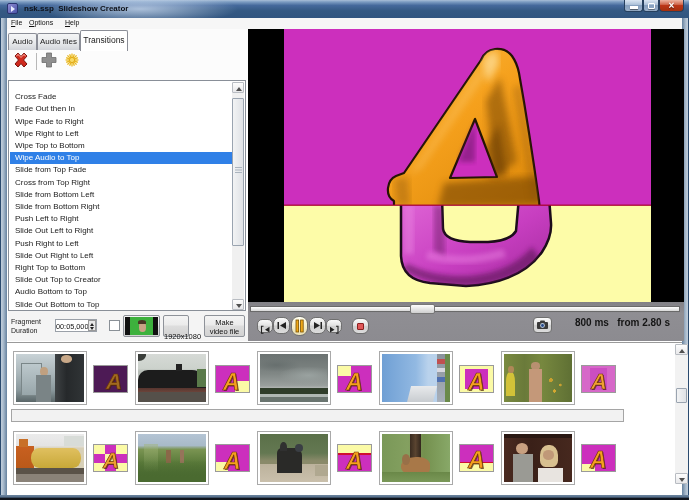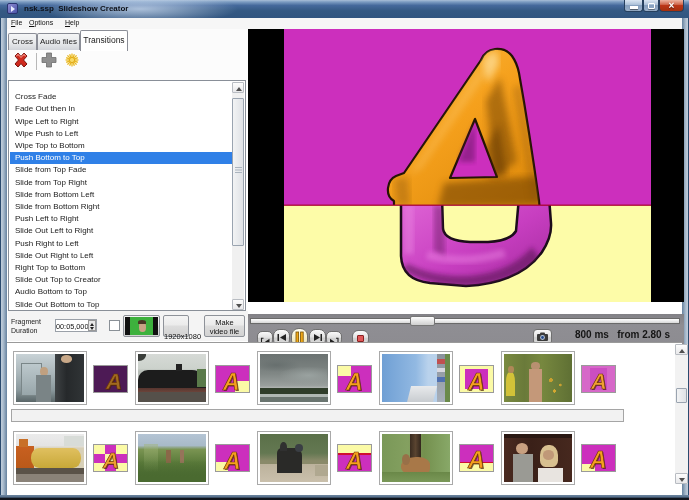--- a/index.html
+++ b/index.html
@@ -68,21 +68,21 @@
 #spin { position:absolute; left:80px; top:9px; width:8px; height:11px; background:#e8e8e8; border:1px solid #999;}
 #chk { position:absolute; left:101px; top:9px; width:11px; height:11px; background:#fff; border:1px solid #8a9097; }
 #imgbtn { position:absolute; left:115px; top:4px; width:37px; height:22px; }
 #resbtn { left:155px; top:4px; width:26px; height:22px; padding-top:16px; line-height:9px;}
 #makebtn { left:196px; top:4px; width:41px; height:22px; padding-top:2px; line-height:9px;}
 
 
 #preview { left:248px; top:29px; width:436px; height:273px; background:#000; overflow:hidden;}
 
 
-#graybar { left:248px; top:302px; width:436px; height:39px; background:linear-gradient(180deg,#828186,#8f8e93 30%,#8c8b90);margin-top:12px; }
+#graybar { left:248px; top:302px; width:436px; height:39px; background:linear-gradient(180deg,#828186,#8f8e93 30%,#8c8b90); }
 #seektrack { position:absolute; left:2px; top:4px; width:430px; height:6px; background:linear-gradient(180deg,#ffffff,#d8d8d8); border:1px solid #6a6a6a; }
 #seekthumb { position:absolute; left:162px; top:2px; width:25px; height:10px; background:linear-gradient(180deg,#fdfdfd,#cfcfcf); border:1px solid #777; border-radius:2px;}
 .pbtn { position:absolute; background:linear-gradient(180deg,#fafafa 0%,#e2e2e2 45%,#cfcfcf 55%,#dcdcdc 100%); border:1px solid #6f6f6f; }
 #ptime { position:absolute; right:14px; top:15px; font-size:10px; font-weight:bold; color:#151515; }
 
 
 #strip { left:7px; top:342px; width:675px; height:141px; background:#fff; border-top:1px solid #9a9a9a;}
 .ph { position:absolute; width:74px; height:54px; background:#fff; border:1px solid #a9a9a9; padding:2px; }
 .phin { position:relative; width:100%; height:100%; overflow:hidden; }
 .tic { position:absolute; width:35px; height:28px; border:1px solid #9a9a9a; overflow:hidden;}
@@ -114,21 +114,21 @@
   <div class="abs brd" id="brdR"></div>
   <div class="abs" id="brdB"></div>
 
   <div class="abs" id="menubar">
     <div class="mitem" style="left:4px;"><u>F</u>ile</div>
     <div class="mitem" style="left:22px;"><u>O</u>ptions</div>
     <div class="mitem" style="left:58px;"><u>H</u>elp</div>
   </div>
 
   <div class="abs" id="tabrow">
-    <div class="tab" id="tab1">Cross</div>
+    <div class="tab" id="tab1">Audio</div>
     <div class="tab" id="tab2">Audio files</div>
     <div class="tab" id="tab3">Transitions</div>
   </div>
 
   <div class="abs" id="toolbar">
     <svg width="90" height="26" style="position:absolute;left:0;top:0">
       <g transform="translate(7,3)">
         <path d="M1,3 L4,0 L7,3.5 L10,0 L13,3 L9.5,7 L13,11 L10,14 L7,10.5 L4,14 L1,11 L4.5,7 Z" fill="#cf2a1e" stroke="#7a120c" stroke-width="1" stroke-linejoin="round"></path>
         <path d="M2,3.4 L4,1.4 L7,4.5 L10,1.4 L12,3.4" fill="none" stroke="#f08a7e" stroke-width="1.2" opacity=".8"></path>
       </g>
@@ -150,26 +150,26 @@
         <circle cx="7" cy="7" r="2.6" fill="#f8da64" stroke="#e0a818" stroke-width="1"></circle>
       </g>
     </svg>
     <div id="tbsep"></div>
   </div>
 
   <div class="abs" id="listbox">
     <div id="lrows">
         <div class="lrow" style="top:10.2px">Cross Fade</div>
         <div class="lrow" style="top:22.4px">Fade Out then In</div>
-        <div class="lrow" style="top:34.6px">Wipe Left to Right</div>
-        <div class="lrow" style="top:46.8px">Wipe Push to Left</div>
+        <div class="lrow" style="top:34.6px">Wipe Fade to Right</div>
+        <div class="lrow" style="top:46.8px">Wipe Right to Left</div>
         <div class="lrow" style="top:59.0px">Wipe Top to Bottom</div>
-        <div class="lrow sel" style="top:71.2px">Push Bottom to Top</div>
+        <div class="lrow sel" style="top:71.2px">Wipe Audio to Top</div>
         <div class="lrow" style="top:83.4px">Slide from Top Fade</div>
-        <div class="lrow" style="top:95.6px">Slide from Top Right</div>
+        <div class="lrow" style="top:95.6px">Cross from Top Right</div>
         <div class="lrow" style="top:107.8px">Slide from Bottom Left</div>
         <div class="lrow" style="top:120.0px">Slide from Bottom Right</div>
         <div class="lrow" style="top:132.2px">Push Left to Right</div>
         <div class="lrow" style="top:144.4px">Slide Out Left to Right</div>
         <div class="lrow" style="top:156.6px">Push Right to Left</div>
         <div class="lrow" style="top:168.8px">Slide Out Right to Left</div>
         <div class="lrow" style="top:181.0px">Right Top to Bottom</div>
         <div class="lrow" style="top:193.2px">Slide Out Top to Creator</div>
         <div class="lrow" style="top:205.4px">Audio Bottom to Top</div>
         <div class="lrow" style="top:217.6px">Slide Out Bottom to Top</div>

